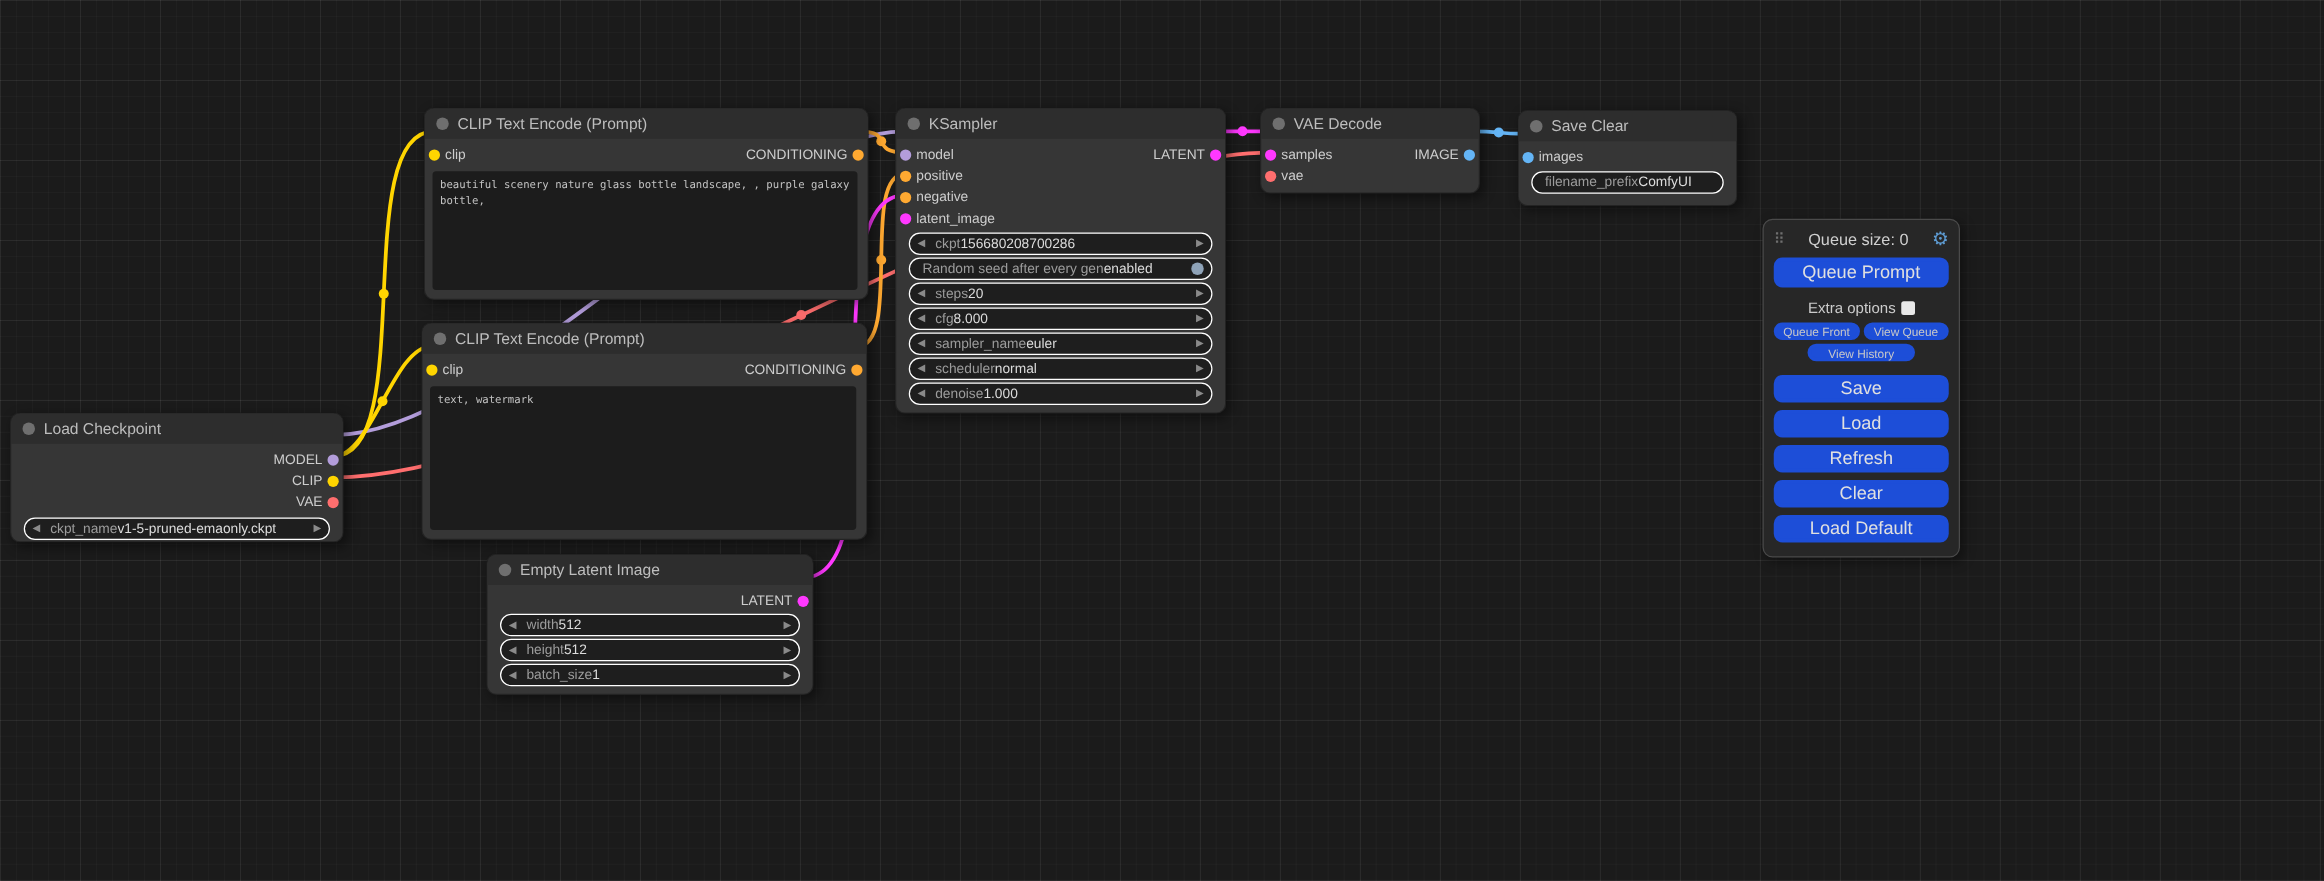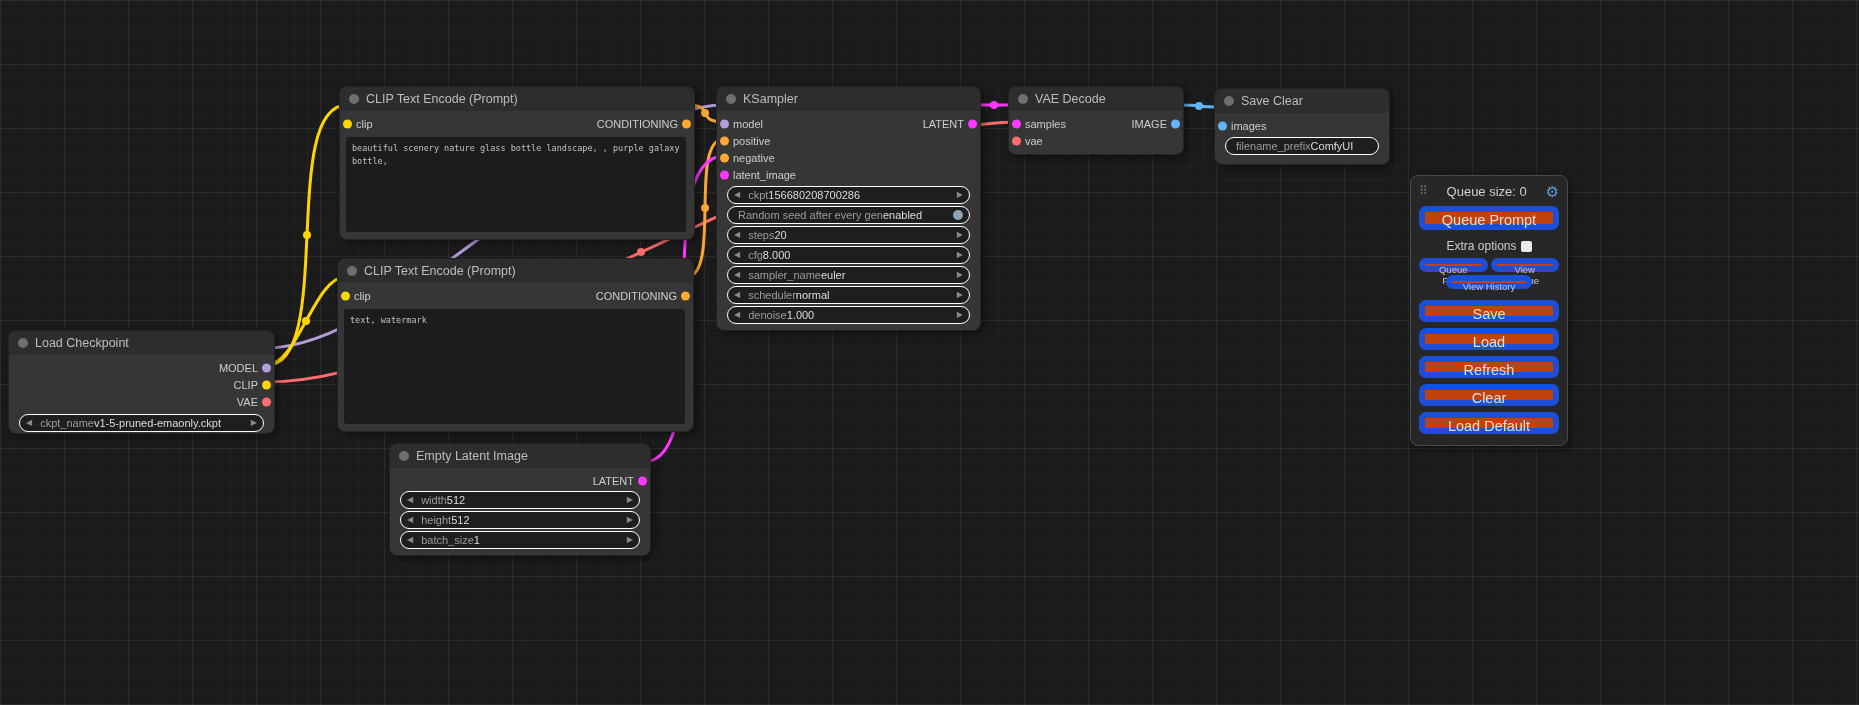--- a/index.html
+++ b/index.html
@@ -90,21 +90,21 @@
     border-radius:8px;
     box-shadow:3px 3px 9px rgba(0,0,0,.4);
     padding:5px 8px 8px 8px;
     display:flex; flex-direction:column;
   }
   .mhead{display:flex;align-items:center;height:20px;margin-bottom:2px;}
   .drag{color:#6f6f6f;font-size:12px;cursor:grab;}
   .qsize{flex:1;text-align:center;color:#d0d0d0;font-size:13px;}
   .gear{color:#5e9cd3;font-size:15px;cursor:pointer;line-height:1;}
   .menu button{
-    appearance:none;background:#c2410c;border:6px solid #1d4ed8;
+    appearance:none;background:#1d4ed8;border:3px solid #1d4ed8;
     color:#e0e0e0;border-radius:7px;cursor:pointer;
     font-family:"Liberation Sans", sans-serif;
   }
   .menu .big{height:22px;font-size:14.5px;margin:3px 0;width:100%;}
   .menu .qp{height:24px;margin-bottom:6px;}
   .extra{display:flex;align-items:center;justify-content:center;gap:4px;height:16px;color:#cccccc;font-size:12px;margin:2px 0;}
   .cb{width:11px;height:11px;background:#e9e9e9;border-radius:2px;display:inline-block;}
   .smallrow{display:flex;gap:3px;margin:2px 0;}
   .menu .small{height:14px;font-size:9.5px;border-radius:8px;color:#c8c8c8;padding:0 4px;}
   .smallrow .small{flex:1;}

